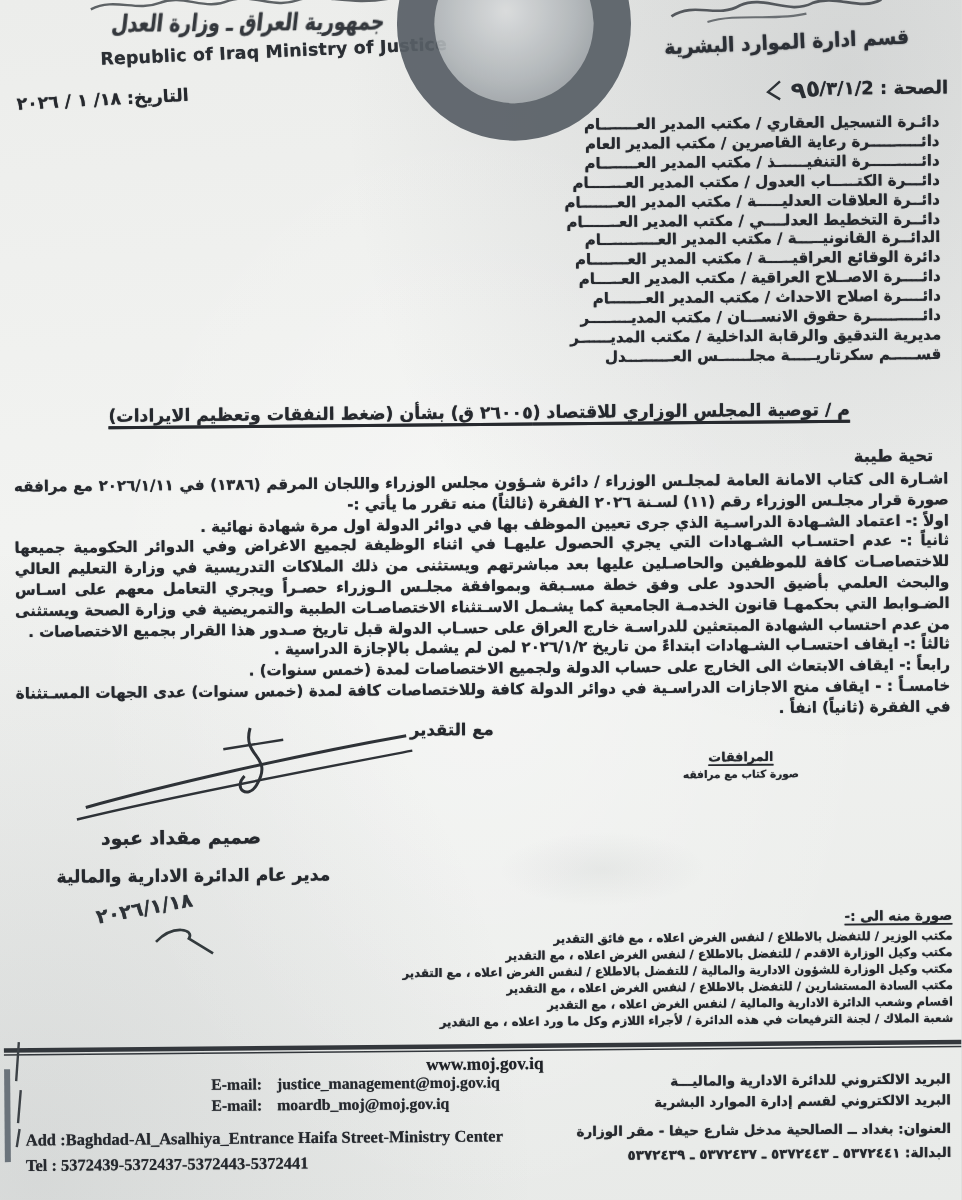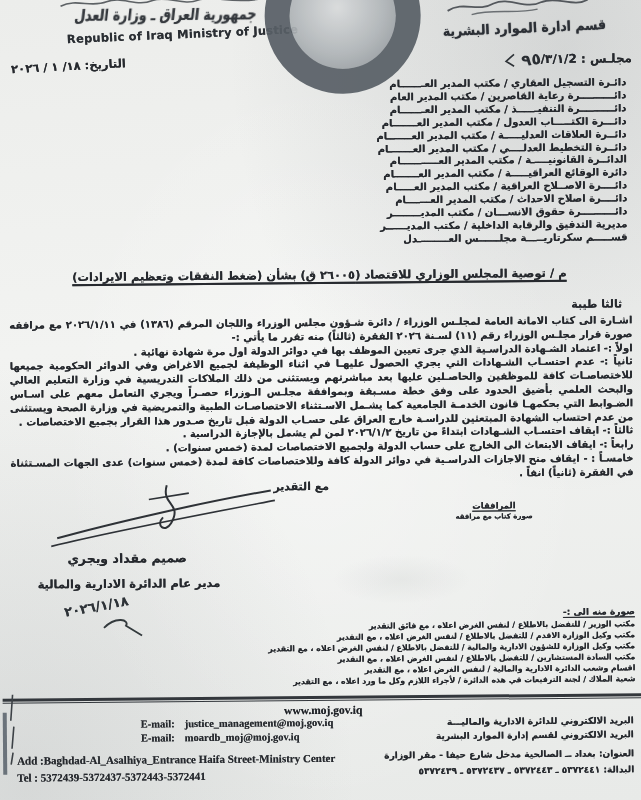--- a/index.html
+++ b/index.html
@@ -96,21 +96,21 @@
       
     </div>
 
     <svg class="abs" style="right:46px;top:-4px" width="150" height="24" viewBox="0 0 150 24">
       <path d="M6 16 C22 6,36 18,52 9 C68 2,84 16,100 8 C116 2,132 14,146 6" stroke="#3c4147" stroke-width="1.8" fill="none" opacity=".85"></path>
       <path d="M30 20 C50 14,74 20,96 15" stroke="#3c4147" stroke-width="1.4" fill="none" opacity=".7"></path>
     </svg>
     <div class="abs ar stamp">قسم ادارة الموارد البشرية</div>
 
     <div class="abs ar num-line">
-      <span>مجلـس :</span>
+      <span>الصحة :</span>
       <span dir="ltr"><span class="hw">٩٥</span><span>/٣/١/2</span></span>
       <svg width="14" height="16" viewBox="0 0 14 16" style="display:inline-block;vertical-align:middle">
         <path d="M11 2 L3 9 L11 14" stroke="#2e3338" stroke-width="1.6" fill="none"></path>
       </svg>
     </div>
 
     <div class="abs ar date-line">
       <span>التاريخ:</span>
       <span>١٨/ ١ / ٢٠٢٦</span>
     </div>
@@ -126,21 +126,21 @@
       <div class="recip">دائرة الوقائع العراقيـــــة / مكتب المدير العـــــــام</div>
       <div class="recip">دائــــرة الاصــلاح العراقية / مكتب المدير العـــــام</div>
       <div class="recip">دائــــرة اصلاح الاحداث / مكتب المدير العـــــــام</div>
       <div class="recip">دائــــــــــرة حقوق الانســـان / مكتب المديــــــــر</div>
       <div class="recip">مديرية التدقيق والرقابة الداخلية / مكتب المديــــــر</div>
       <div class="recip">قســـــم سكرتاريـــــة مجلــــــس العـــــــــدل</div>
     </div>
 
     <div class="abs ar subject">م / توصية المجلس الوزاري للاقتصاد (٢٦٠٠٥ ق) بشأن (ضغط النفقات وتعظيم الايرادات)</div>
 
-    <div class="abs ar greeting">ثالثا طيبة</div>
+    <div class="abs ar greeting">تحية طيبة</div>
 
     <div class="abs ar body-text">
       <p>اشـارة الى كتاب الامانة العامة لمجلـس الوزراء / دائرة شـؤون مجلس الوزراء واللجان المرقم (١٣٨٦) في ٢٠٢٦/١/١١ مع مرافقه صورة قرار مجلـس الوزراء رقم (١١) لسـنة ٢٠٢٦ الفقرة (ثالثاً) منه تقرر ما يأتي :-</p>
       <p>اولاً :- اعتماد الشـهادة الدراسـية الذي جرى تعيين الموظف بها في دوائر الدولة اول مرة شهادة نهائية .</p>
       <p>ثانياً :- عدم احتسـاب الشـهادات التي يجري الحصول عليهـا في اثناء الوظيفة لجميع الاغراض وفي الدوائر الحكومية جميعها للاختصاصـات كافة للموظفين والحاصـلين عليها بعد مباشرتهم ويستثنى من ذلك الملاكات التدريسية في وزارة التعليم العالي والبحث العلمي بأضيق الحدود على وفق خطة مسـبقة وبموافقة مجلـس الـوزراء حصـراً ويجري التعامل معهم على اسـاس الضـوابط التي بحكمهـا قانون الخدمـة الجامعية كما يشـمل الاسـتثناء الاختصاصـات الطبية والتمريضية في وزارة الصحة ويستثنى من عدم احتساب الشهادة المبتعثين للدراسـة خارج العراق على حسـاب الدولة قبل تاريخ صـدور هذا القرار بجميع الاختصاصات .</p>
       <p>ثالثاً :- ايقاف احتسـاب الشـهادات ابتداءً من تاريخ ٢٠٢٦/١/٢ لمن لم يشمل بالإجازة الدراسية .</p>
       <p>رابعاً :- ايقاف الابتعاث الى الخارج على حساب الدولة ولجميع الاختصاصات لمدة (خمس سنوات) .</p>
       <p>خامسـاً : - ايقاف منح الاجازات الدراسـية في دوائر الدولة كافة وللاختصاصات كافة لمدة (خمس سنوات) عدى الجهات المسـتثناة في الفقرة (ثانياً) انفاً .</p>
     </div>
 
@@ -150,21 +150,21 @@
       <div class="att-title">المرافقات</div>
       <div class="att-item">صورة كتاب مع مرافقه</div>
     </div>
 
     <svg class="abs" style="left:48px;top:478px" width="230" height="72" viewBox="0 0 230 72">
       <path d="M8 58 C60 44,150 24,222 12" stroke="#2e3237" stroke-width="2" fill="none"></path>
       <path d="M2 66 C70 50,160 34,226 22" stroke="#2e3237" stroke-width="1.6" fill="none"></path>
       <path d="M118 6 C112 26,134 24,122 44 C116 54,106 46,114 38" stroke="#2e3237" stroke-width="2" fill="none"></path>
       <path d="M100 20 L140 14" stroke="#2e3237" stroke-width="1.6" fill="none"></path>
     </svg>
-    <div class="abs ar sig-name">صميم مقداد ويجري</div>
+    <div class="abs ar sig-name">صميم مقداد عبود</div>
     <div class="abs ar sig-title">مدير عام الدائرة الادارية والمالية</div>
     <div class="abs ar sig-date">
       <span class="hwdate">٢٠٢٦/١/١٨</span>
     </div>
     <svg class="abs" style="left:96px;top:608px" width="50" height="30" viewBox="0 0 50 30">
       <path d="M6 18 C18 6,32 10,28 16 L44 26" stroke="#333a3d" stroke-width="1.8" fill="none"></path>
     </svg>
 
     <div class="abs ar copyto">
       <div class="copy-title">صورة منه الى :-</div>

